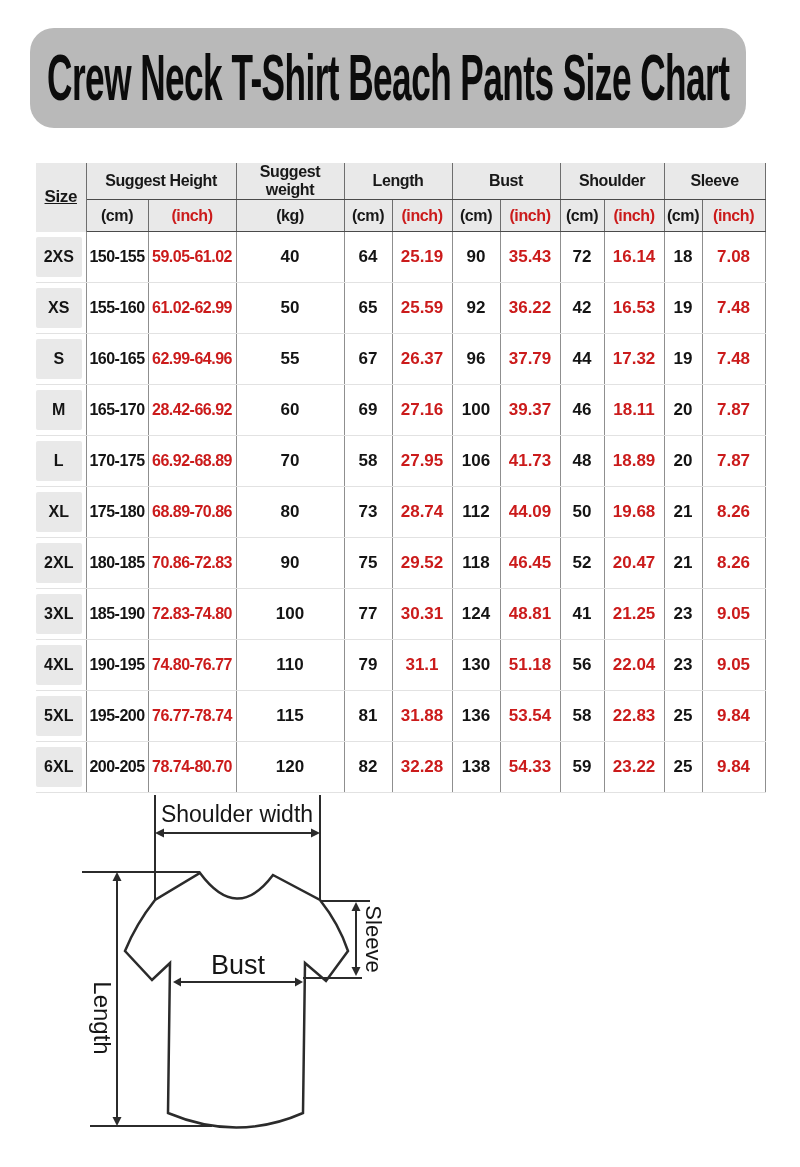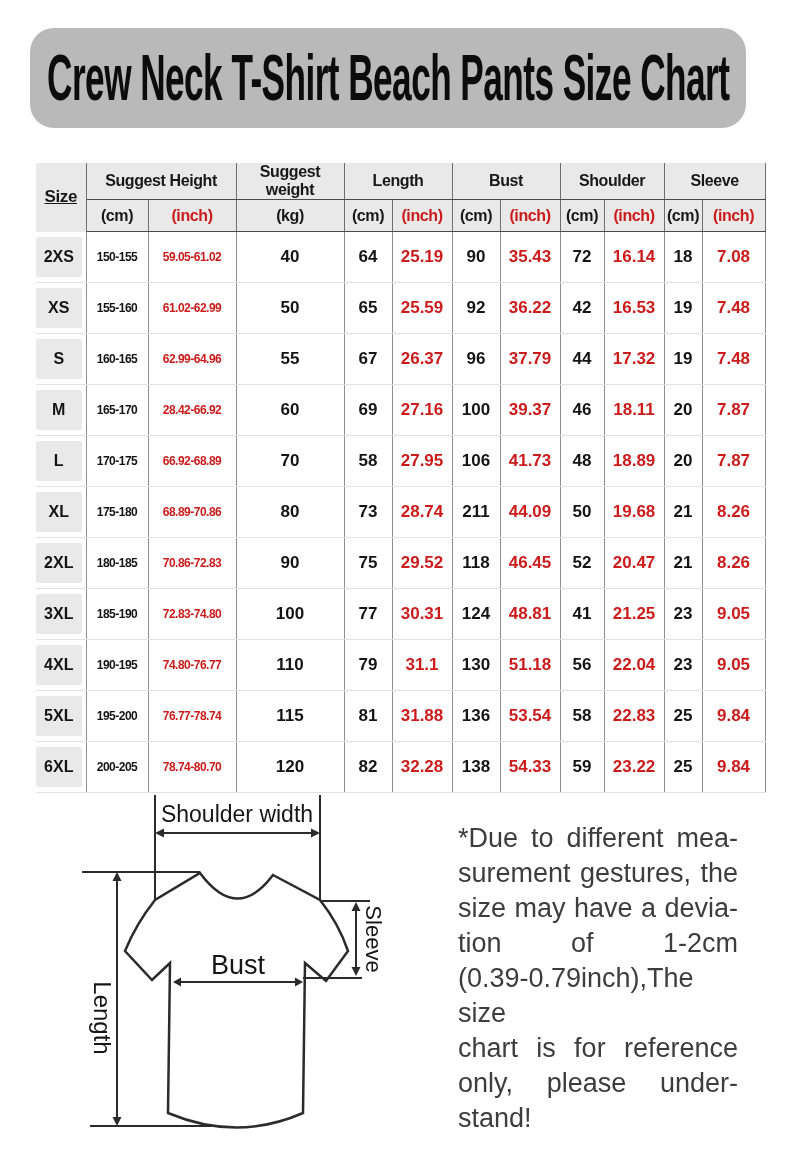--- a/index.html
+++ b/index.html
@@ -42,21 +42,21 @@
   }
   tr.group-row th{height:34px;}
   tr.group-row th:not(.size-th){border-bottom:1px solid var(--line-dark);}
   tr.sub-row th{height:32px;border-bottom:1.5px solid var(--line-dark);font-size:16px;}
   th.size-th{font-size:17px;text-decoration:underline;}
   tbody td{
     height:50.6px;border-right:1px solid var(--line-mid);
     border-bottom:1px solid var(--line-light);
     font-size:17px;color:#141414;background:#ffffff;
   }
-  tbody td.rng{font-size:12px;letter-spacing:-0.5px;}
+  tbody td.rng{font-size:16px;letter-spacing:-0.5px;}
   .red{color:var(--red) !important;}
   td.size-cell{background:#ffffff;}
   .size-chip{
     height:40px;margin:5px 4px 5px 0;border-radius:2px;
     background:var(--hdr-gray);
     display:flex;align-items:center;justify-content:center;
     font-size:16px;font-weight:700;color:#141414;
   }
   
   .diagram{position:absolute;left:40px;top:790px;width:400px;height:377px;}
@@ -200,21 +200,21 @@
         </tr>
         <tr>
           <td class="size-cell">
             <div class="size-chip">XL</div>
           </td>
           <td class="rng">175-180</td>
           <td class="red rng">68.89-70.86</td>
           <td>80</td>
           <td>73</td>
           <td class="red">28.74</td>
-          <td>211</td>
+          <td>112</td>
           <td class="red">44.09</td>
           <td>50</td>
           <td class="red">19.68</td>
           <td>21</td>
           <td class="red">8.26</td>
         </tr>
         <tr>
           <td class="size-cell">
             <div class="size-chip">2XL</div>
           </td>
@@ -334,24 +334,14 @@
       <polygon points="263,192 255,187.5 255,196.5"></polygon>
       <polygon points="316,112 311.5,121 320.5,121"></polygon>
       <polygon points="316,186 311.5,177 320.5,177"></polygon>
     </g>
     <text x="197" y="32" font-size="23" text-anchor="middle">Shoulder width</text>
     <text x="198" y="184" font-size="27" text-anchor="middle">Bust</text>
     <text x="54" y="228" font-size="24" text-anchor="middle" transform="rotate(90 54 228)">Length</text>
     <text x="326" y="149" font-size="22" text-anchor="middle" transform="rotate(90 326 149)">Sleeve</text>
   </svg>
 
-  <div class="note">
-      <div class="note-line">*Due to different mea-</div>
-      <div class="note-line">surement gestures, the</div>
-      <div class="note-line">size may have a devia-</div>
-      <div class="note-line">tion of 1-2cm</div>
-      <div class="note-line">(0.39-0.79inch),The size</div>
-      <div class="note-line">chart is for reference</div>
-      <div class="note-line">only, please under-</div>
-      <div class="note-line last">stand!</div>
-    </div>
 
 </div>
 
 </body></html>

